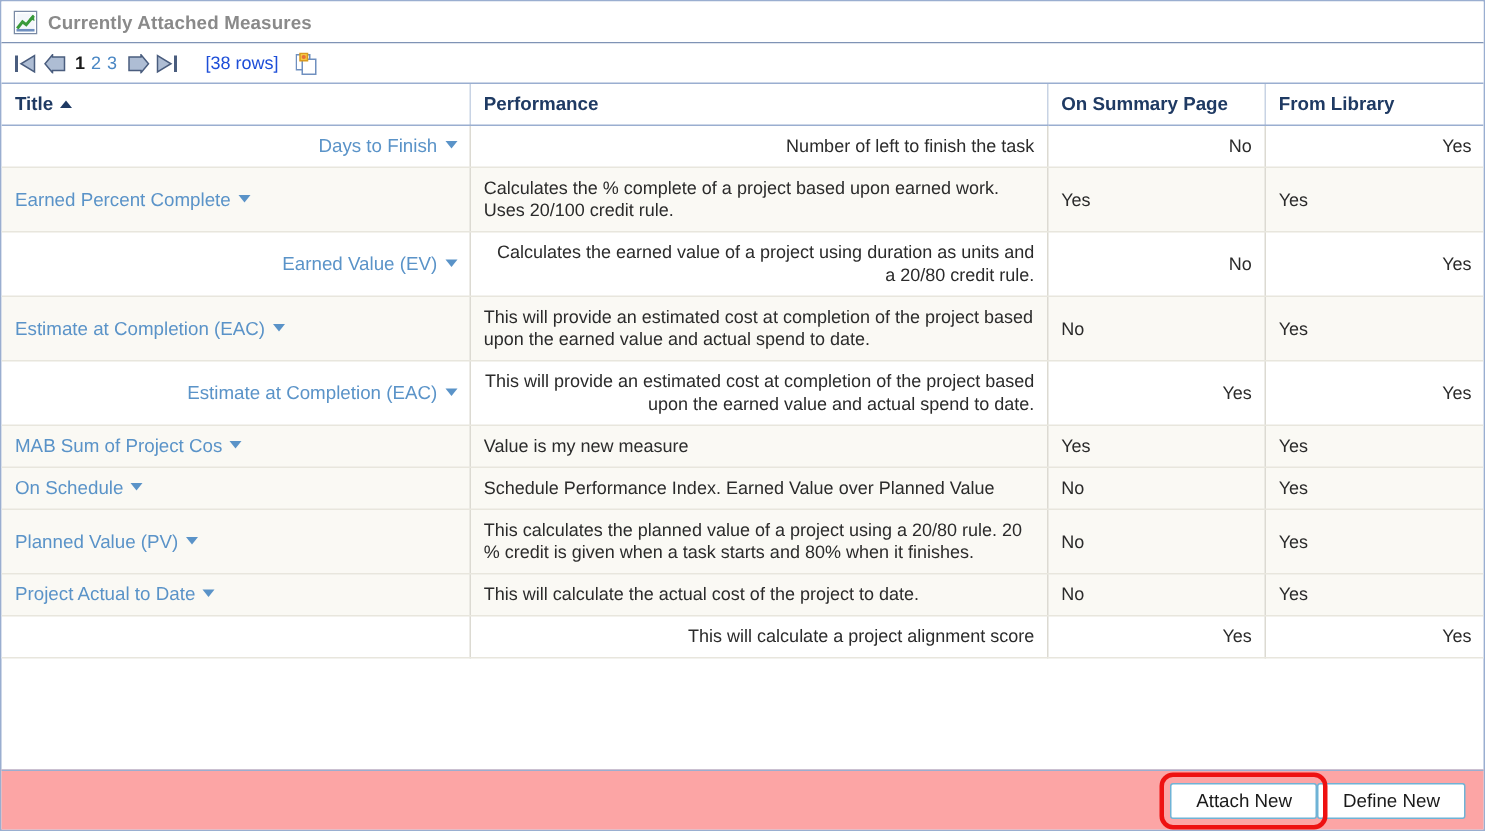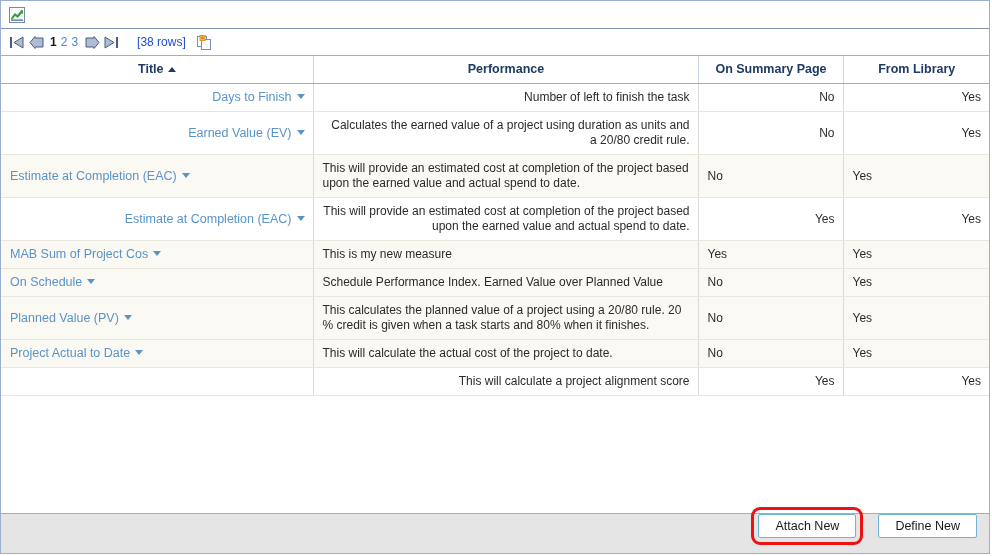--- a/index.html
+++ b/index.html
@@ -92,21 +92,21 @@
   }
 
   
   .table-wrap { flex: 1 1 auto; overflow: hidden; }
   table.grid {
     width: 100%;
     border-collapse: collapse;
     table-layout: fixed;
   }
   table.grid th {
-    text-align: center;
+    text-align: left;
     font-size: 12.5px;
     font-weight: bold;
     color: #1f3a63;
     padding: 6px 8px 7px 9px;
     border-bottom: 1px solid #9aaed0;
     border-right: 1px solid #c8d3e4;
     background: #ffffff;
     vertical-align: middle;
     white-space: nowrap;
   }
@@ -154,26 +154,26 @@
     border-right: 4px solid transparent;
     border-bottom: 5px solid #1f3a63;
   }
 
   
   .footer {
     height: 40px;
     min-height: 40px;
     box-sizing: border-box;
     border-top: 1px solid #9aaed0;
-    background: #e5e5e5;
+    background: #fca5a5;
     display: flex;
-    align-items: flex-start;
+    align-items: center;
     justify-content: flex-end;
     padding-right: 12px;
-    gap: 22px;
+    gap: 0;
     position: relative;
   }
   .btn {
     font-family: "Liberation Sans", sans-serif;
     font-size: 12.5px;
     color: #1a1a1a;
     background: #ffffff;
     border: 1px solid #6fb3d6;
     border-radius: 2px;
     padding: 0 16px;
@@ -199,20 +199,21 @@
   <div class="titlebar">
     <span class="title-icon">
       <svg width="16" height="16" viewBox="0 0 16 16">
         <rect x="0.5" y="0.5" width="15" height="15" fill="#ffffff" stroke="#7a8aa5"></rect>
         <rect x="2" y="2" width="12" height="12" fill="#f4f7fb"></rect>
         <polyline points="2.5,12 6,7.5 8.5,9.5 13.5,3.5" fill="none" stroke="#3a9a3a" stroke-width="2"></polyline>
         <polygon points="13.5,3 14,7 10.5,5.5" fill="#3a9a3a"></polygon>
         <rect x="2" y="12.3" width="12" height="1.7" fill="#6f8fbf"></rect>
       </svg>
     </span>
+    <span class="title-text">Currently Attached Measures</span>
   </div>
 
   <div class="toolbar">
     <span class="pager-arrow">
       <svg width="15" height="13" viewBox="0 0 15 13">
         <rect x="0" y="1" width="2" height="11" fill="#4a5d7e"></rect>
         <polygon points="13,1 13,12 4,6.5" fill="#aebdd4" stroke="#4a5d7e" stroke-width="1"></polygon>
       </svg>
     </span>
     <span class="pager-arrow">
@@ -263,41 +264,47 @@
           <th>From Library</th>
         </tr>
       </thead>
       <tbody>
           <tr class="plain">
             <td><a class="cell-link">Days to Finish</a><span class="caret"></span></td>
             <td>Number of left to finish the task</td>
             <td>No</td>
             <td>Yes</td>
           </tr>
+          <tr class="alt">
+            <td><a class="cell-link">Earned Percent Complete</a><span class="caret"></span></td>
+            <td>Calculates the % complete of a project based upon earned work. Uses 20/100 credit rule.</td>
+            <td>Yes</td>
+            <td>Yes</td>
+          </tr>
           <tr class="plain">
             <td><a class="cell-link">Earned Value (EV)</a><span class="caret"></span></td>
             <td>Calculates the earned value of a project using duration as units and a 20/80 credit rule.</td>
             <td>No</td>
             <td>Yes</td>
           </tr>
           <tr class="alt">
             <td><a class="cell-link">Estimate at Completion (EAC)</a><span class="caret"></span></td>
             <td>This will provide an estimated cost at completion of the project based upon the earned value and actual spend to date.</td>
             <td>No</td>
             <td>Yes</td>
           </tr>
           <tr class="plain">
             <td><a class="cell-link">Estimate at Completion (EAC)</a><span class="caret"></span></td>
             <td>This will provide an estimated cost at completion of the project based upon the earned value and actual spend to date.</td>
             <td>Yes</td>
             <td>Yes</td>
           </tr>
           <tr class="alt">
             <td><a class="cell-link">MAB Sum of Project Cos</a><span class="caret"></span></td>
-            <td>This is my new measure</td>
+            <td>Value is my new measure</td>
             <td>Yes</td>
             <td>Yes</td>
           </tr>
           <tr class="alt">
             <td><a class="cell-link">On Schedule</a><span class="caret"></span></td>
             <td>Schedule Performance Index. Earned Value over Planned Value</td>
             <td>No</td>
             <td>Yes</td>
           </tr>
           <tr class="alt">

